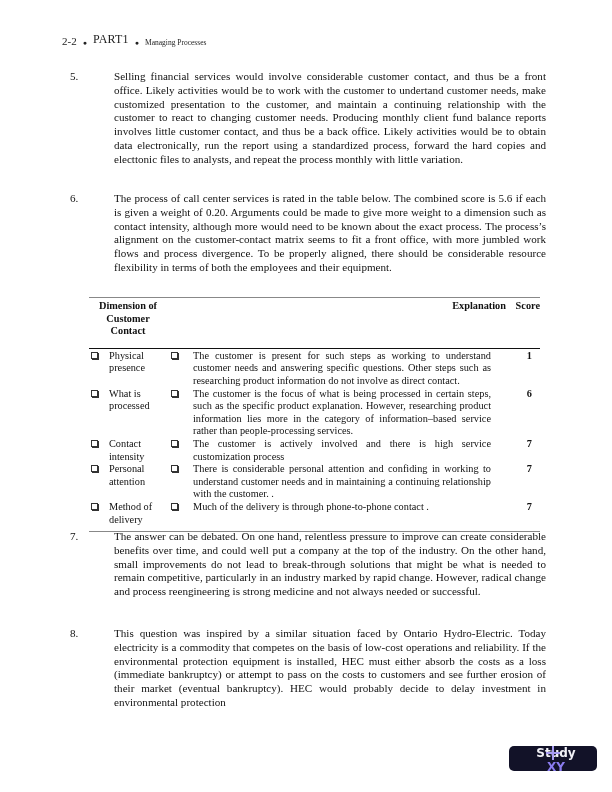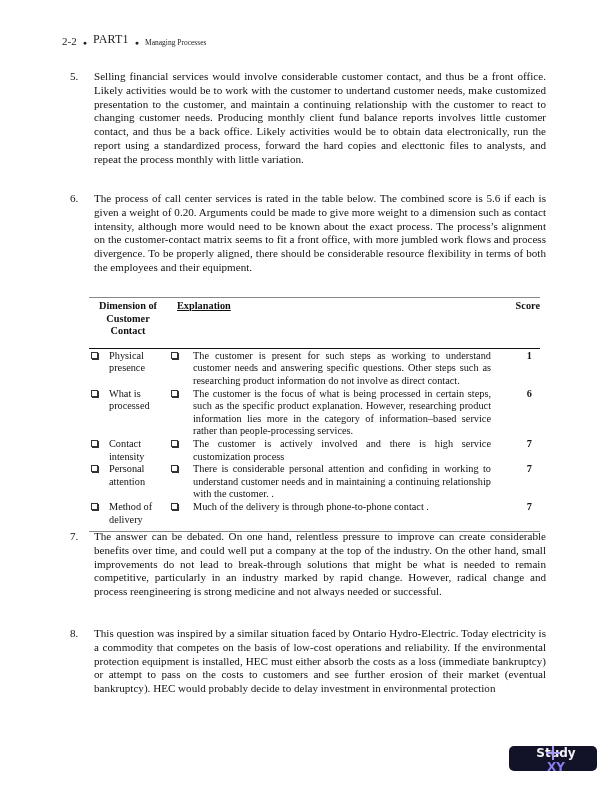--- a/index.html
+++ b/index.html
@@ -36,21 +36,21 @@
       width: 476px;
       font-size: 11.1px;
       line-height: 13.8px;
     }
     .item .num {
       position: absolute;
       left: 0;
       top: 0;
     }
     .item .text {
-      margin-left: 24px;
+      margin-left: 44px;
       text-align: justify;
       text-align-last: left;
     }
     #item5 { top: 70px; }
     #item6 { top: 192px; }
     #item7 { top: 530px; }
     #item8 { top: 627px; }
 
     
     .tbl {
@@ -66,21 +66,21 @@
       height: 0;
     }
     .tbl .head {
       display: flex;
       font-weight: bold;
       padding-top: 2px;
       padding-bottom: 10px;
       border-bottom: 1.6px solid #111;
     }
     .tbl .head .c1 { width: 78px; text-align: center; }
-    .tbl .head .c2 { flex: 1; text-align: left; padding-left: 10px; text-decoration: underline; }
+    .tbl .head .c2 { flex: 1; text-align: right; padding-left: 10px; }
     .tbl .head .c3 { width: 34px; text-align: right; }
     .tbl .rows { padding-top: 1px; border-bottom: 1px solid #888; padding-bottom: 5px; }
     .row {
       display: flex;
       align-items: flex-start;
     }
     .row .b1 {
       width: 18px;
       font-size: 7px;
       padding-left: 2px;

